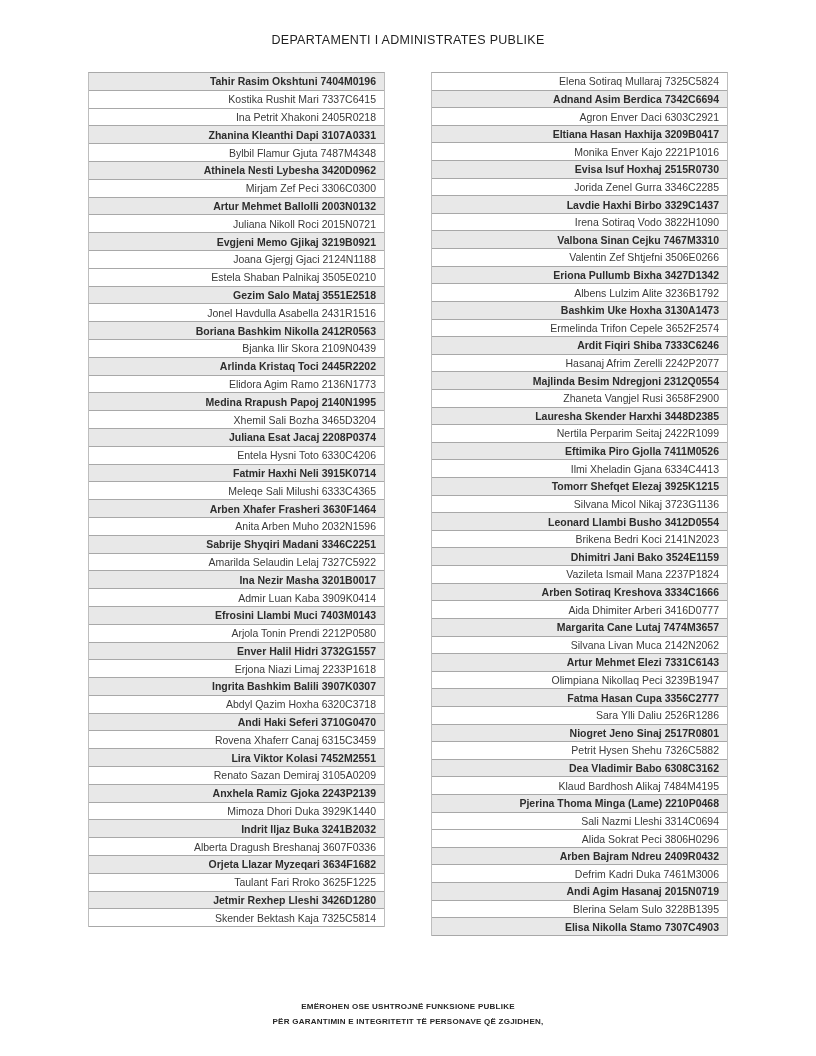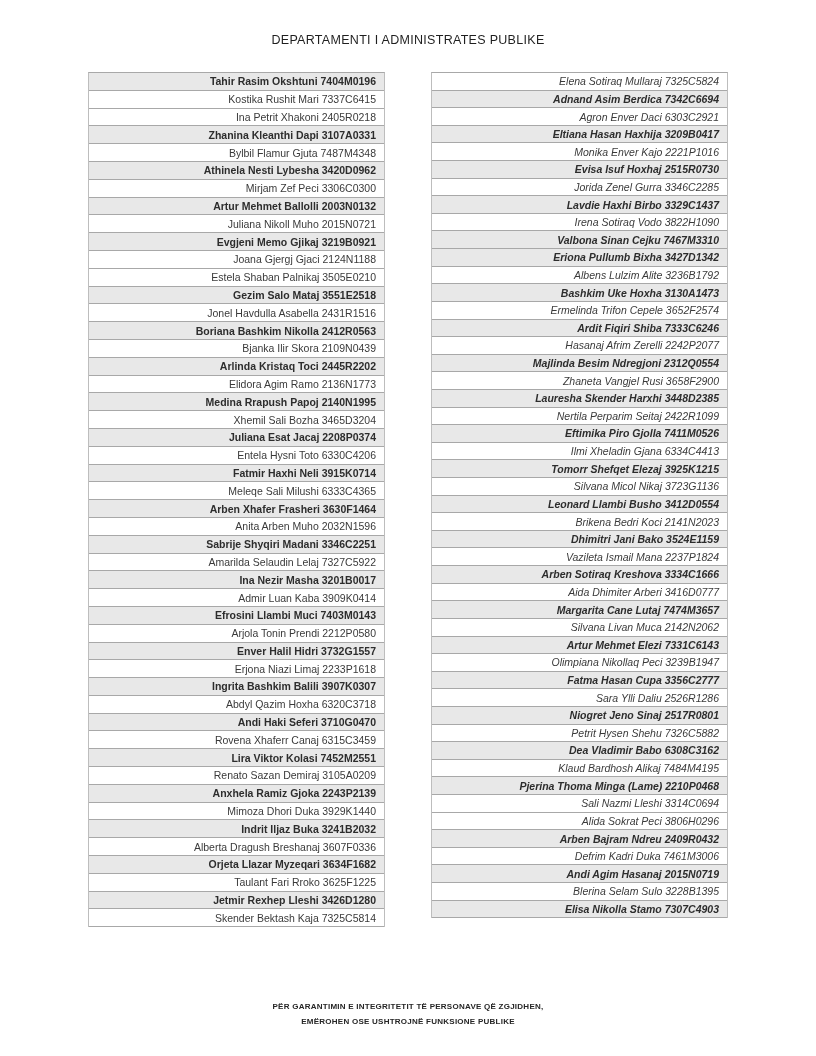--- a/index.html
+++ b/index.html
@@ -43,21 +43,21 @@
     border-bottom: 1.5px solid var(--row-border, #a8a8a8);
     display: flex;
     align-items: center;
     justify-content: flex-end;
     padding-right: 8px;
     font-size: 10.5px;
     color: var(--text-color, #3a3a3a);
     white-space: nowrap;
     background: #ffffff;
   }
-  .col-right .row { height: 17.62px; font-style: italic; }
+  .col-right .row { height: 17.62px; }
   .row.shaded {
     background: var(--row-shade, #e8e8e8);
     font-weight: 700;
     color: #2d2d2d;
   }
   .footer {
     position: absolute;
     top: 999px;
     left: 0;
     width: 100%;
@@ -78,21 +78,21 @@
   <div class="tables">
     <div class="col col-left" id="col-left">
         <div class="row shaded">Tahir Rasim Okshtuni 7404M0196</div>
         <div class="row">Kostika Rushit Mari 7337C6415</div>
         <div class="row">Ina Petrit Xhakoni 2405R0218</div>
         <div class="row shaded">Zhanina Kleanthi Dapi 3107A0331</div>
         <div class="row">Bylbil Flamur Gjuta 7487M4348</div>
         <div class="row shaded">Athinela Nesti Lybesha 3420D0962</div>
         <div class="row">Mirjam Zef Peci 3306C0300</div>
         <div class="row shaded">Artur Mehmet Ballolli 2003N0132</div>
-        <div class="row">Juliana Nikoll Muho 2015N0721</div>
+        <div class="row">Juliana Nikoll Roci 2015N0721</div>
         <div class="row shaded">Evgjeni Memo Gjikaj 3219B0921</div>
         <div class="row">Joana Gjergj Gjaci 2124N1188</div>
         <div class="row">Estela Shaban Palnikaj 3505E0210</div>
         <div class="row shaded">Gezim Salo Mataj 3551E2518</div>
         <div class="row">Jonel Havdulla Asabella 2431R1516</div>
         <div class="row shaded">Boriana Bashkim Nikolla 2412R0563</div>
         <div class="row">Bjanka Ilir Skora 2109N0439</div>
         <div class="row shaded">Arlinda Kristaq Toci 2445R2202</div>
         <div class="row">Elidora Agim Ramo 2136N1773</div>
         <div class="row shaded">Medina Rrapush Papoj 2140N1995</div>
@@ -130,20 +130,21 @@
         <div class="row">Elena Sotiraq Mullaraj 7325C5824</div>
         <div class="row shaded">Adnand Asim Berdica 7342C6694</div>
         <div class="row">Agron Enver Daci 6303C2921</div>
         <div class="row shaded">Eltiana Hasan Haxhija 3209B0417</div>
         <div class="row">Monika Enver Kajo 2221P1016</div>
         <div class="row shaded">Evisa Isuf Hoxhaj 2515R0730</div>
         <div class="row">Jorida Zenel Gurra 3346C2285</div>
         <div class="row shaded">Lavdie Haxhi Birbo 3329C1437</div>
         <div class="row">Irena Sotiraq Vodo 3822H1090</div>
         <div class="row shaded">Valbona Sinan Cejku 7467M3310</div>
+        <div class="row">Valentin Zef Shtjefni 3506E0266</div>
         <div class="row shaded">Eriona Pullumb Bixha 3427D1342</div>
         <div class="row">Albens Lulzim Alite 3236B1792</div>
         <div class="row shaded">Bashkim Uke Hoxha 3130A1473</div>
         <div class="row">Ermelinda Trifon Cepele 3652F2574</div>
         <div class="row shaded">Ardit Fiqiri Shiba 7333C6246</div>
         <div class="row">Hasanaj Afrim Zerelli 2242P2077</div>
         <div class="row shaded">Majlinda Besim Ndregjoni 2312Q0554</div>
         <div class="row">Zhaneta Vangjel Rusi 3658F2900</div>
         <div class="row shaded">Lauresha Skender Harxhi 3448D2385</div>
         <div class="row">Nertila Perparim Seitaj 2422R1099</div>
@@ -172,16 +173,16 @@
         <div class="row">Alida Sokrat Peci 3806H0296</div>
         <div class="row shaded">Arben Bajram Ndreu 2409R0432</div>
         <div class="row">Defrim Kadri Duka 7461M3006</div>
         <div class="row shaded">Andi Agim Hasanaj 2015N0719</div>
         <div class="row">Blerina Selam Sulo 3228B1395</div>
         <div class="row shaded">Elisa Nikolla Stamo 7307C4903</div>
       </div>
   </div>
 
   <div class="footer">
+    <div>EMËROHEN OSE USHTROJNË FUNKSIONE PUBLIKE</div>
     <div>PËR GARANTIMIN E INTEGRITETIT TË PERSONAVE QË ZGJIDHEN,</div>
-    <div>EMËROHEN OSE USHTROJNË FUNKSIONE PUBLIKE</div>
   </div>
 </div>
 
 </body></html>

